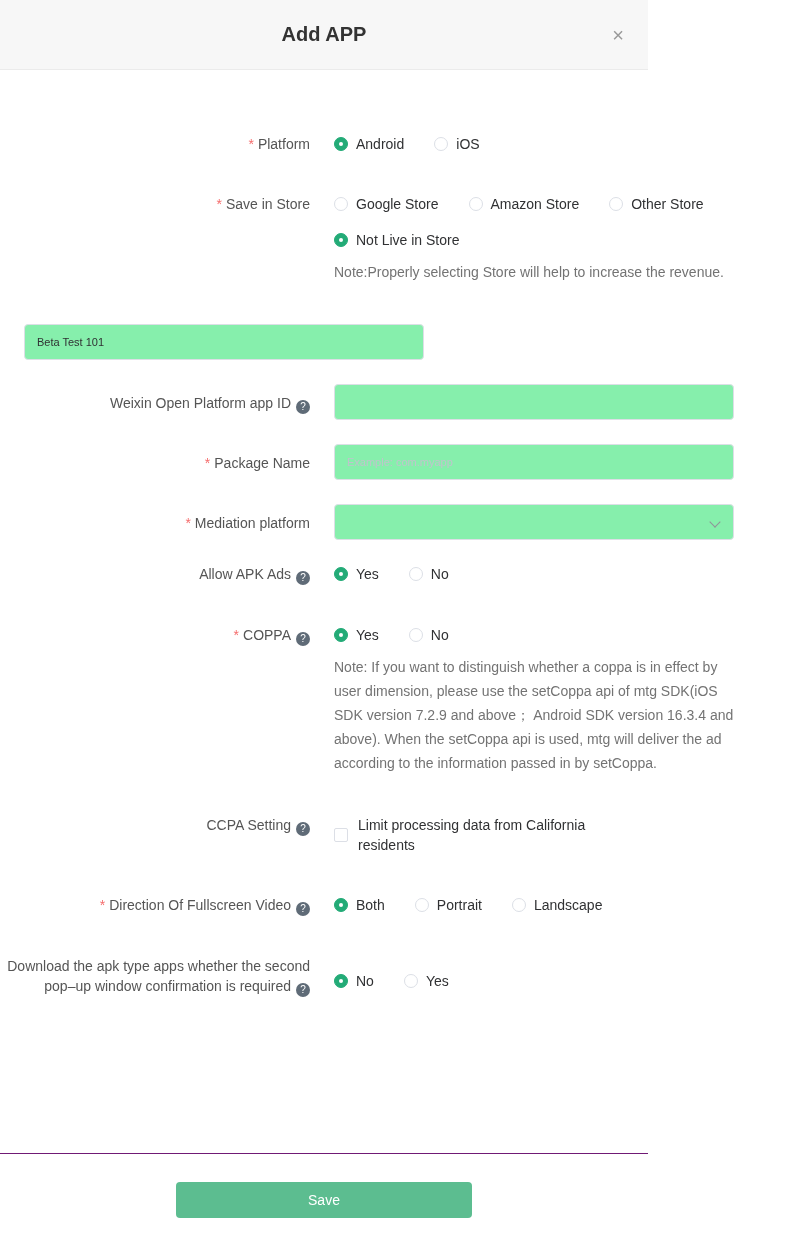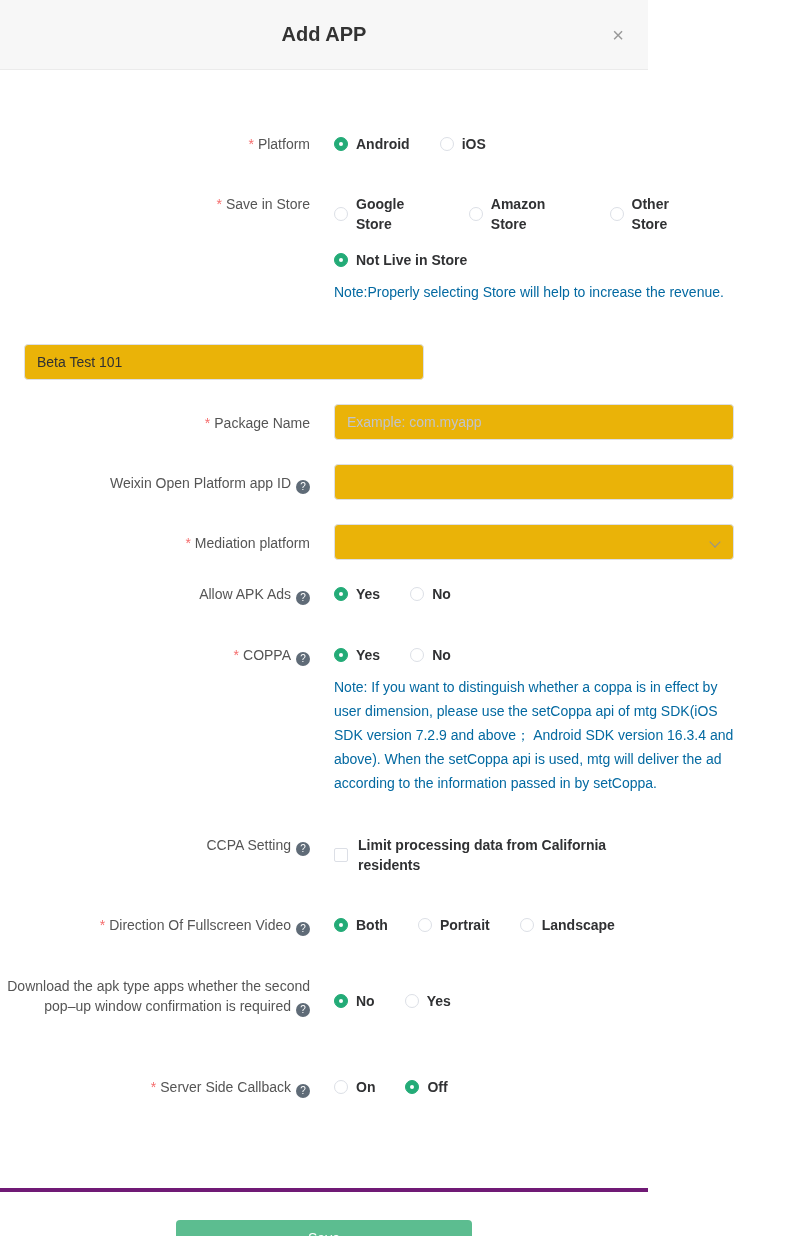--- a/index.html
+++ b/index.html
@@ -78,21 +78,20 @@
   
   .radio-line { display: flex; align-items: center; min-height: 20px; }
   .radio-item, .checkbox-item {
     display: inline-flex;
     align-items: center;
     margin-right: 30px;
     font-size: 14px;
     color: #303133;
     cursor: pointer;
     line-height: 20px;
-    font-weight: bold;
   }
   .radio {
     position: relative;
     width: 14px; height: 14px;
     border-radius: 50%;
     border: 1px solid #dcdfe6;
     background: #ffffff;
     margin-right: 8px;
     flex: 0 0 14px;
   }
@@ -115,24 +114,24 @@
     flex: 0 0 14px;
   }
 
   
   .text-input, .select-box {
     width: 400px;
     height: 36px;
     border: 1px solid #dcdfe6;
     border-radius: 4px;
     padding: 0 12px;
-    font-size: 14px;
+    font-size: 11px;
     color: #303133;
     font-family: "Liberation Sans", "DejaVu Sans", sans-serif;
-    background: #eab308;
+    background: #86efac;
     outline: none;
   }
   .text-input::placeholder { color: #c0c4cc; }
   .select-box {
     position: relative;
     display: flex;
     align-items: center;
     cursor: pointer;
   }
   .chevron {
@@ -144,29 +143,29 @@
     border-bottom: 1px solid #909399;
     transform: rotate(45deg);
   }
 
   
   .note {
     width: 400px;
     margin-top: 10px;
     font-size: 14px;
     line-height: 24px;
-    color: #0369a1;
+    color: #737373;
   }
   .sub-line { margin-top: 16px; }
 
   
   .modal-footer {
     flex: 0 0 auto;
-    border-top: 4px solid #701a75;
-    padding: 28px 0 29px 0;
+    border-top: 1px solid #701a75;
+    padding: 28px 0 18px 0;
     text-align: center;
   }
   .save-btn {
     width: 296px;
     height: 36px;
     border: none;
     border-radius: 4px;
     background: #5cbd90;
     color: #ffffff;
     font-size: 14px;
@@ -234,33 +233,33 @@
     </div>
 
     <div class="row input-row">
       <div class="control">
         <input class="text-input" type="text" value="Beta Test 101" style="">
       </div>
     </div>
 
     <div class="row input-row">
       <div class="label">
+        <span>Weixin Open Platform app ID</span><span class="help">?</span>
+      </div>
+      <div class="control">
+        <input class="text-input" type="text" value="" style="">
+      </div>
+    </div>
+
+    <div class="row input-row">
+      <div class="label">
         <span class="req">*</span><span>Package Name</span>
       </div>
       <div class="control">
         <input class="text-input" type="text" placeholder="Example: com.myapp" style="">
-      </div>
-    </div>
-
-    <div class="row input-row">
-      <div class="label">
-        <span>Weixin Open Platform app ID</span><span class="help">?</span>
-      </div>
-      <div class="control">
-        <input class="text-input" type="text" value="" style="">
       </div>
     </div>
 
     <div class="row input-row">
       <div class="label">
         <span class="req">*</span><span>Mediation platform</span>
       </div>
       <div class="control">
         <div class="select-box">
           <span></span>
@@ -353,37 +352,20 @@
             <span>No</span>
           </label>
           <label class="radio-item">
             <span class="radio"></span>
             <span>Yes</span>
           </label>
         </div>
       </div>
     </div>
 
-    <div class="row">
-      <div class="label">
-        <span class="req">*</span><span>Server Side Callback</span><span class="help">?</span>
-      </div>
-      <div class="control">
-        <div class="radio-line">
-          <label class="radio-item">
-            <span class="radio"></span>
-            <span>On</span>
-          </label>
-          <label class="radio-item">
-            <span class="radio checked"></span>
-            <span>Off</span>
-          </label>
-        </div>
-      </div>
-    </div>
 
   </div>
 
   <footer class="modal-footer">
     <button class="save-btn">Save</button>
   </footer>
 
 </div>
 
 </body></html>

